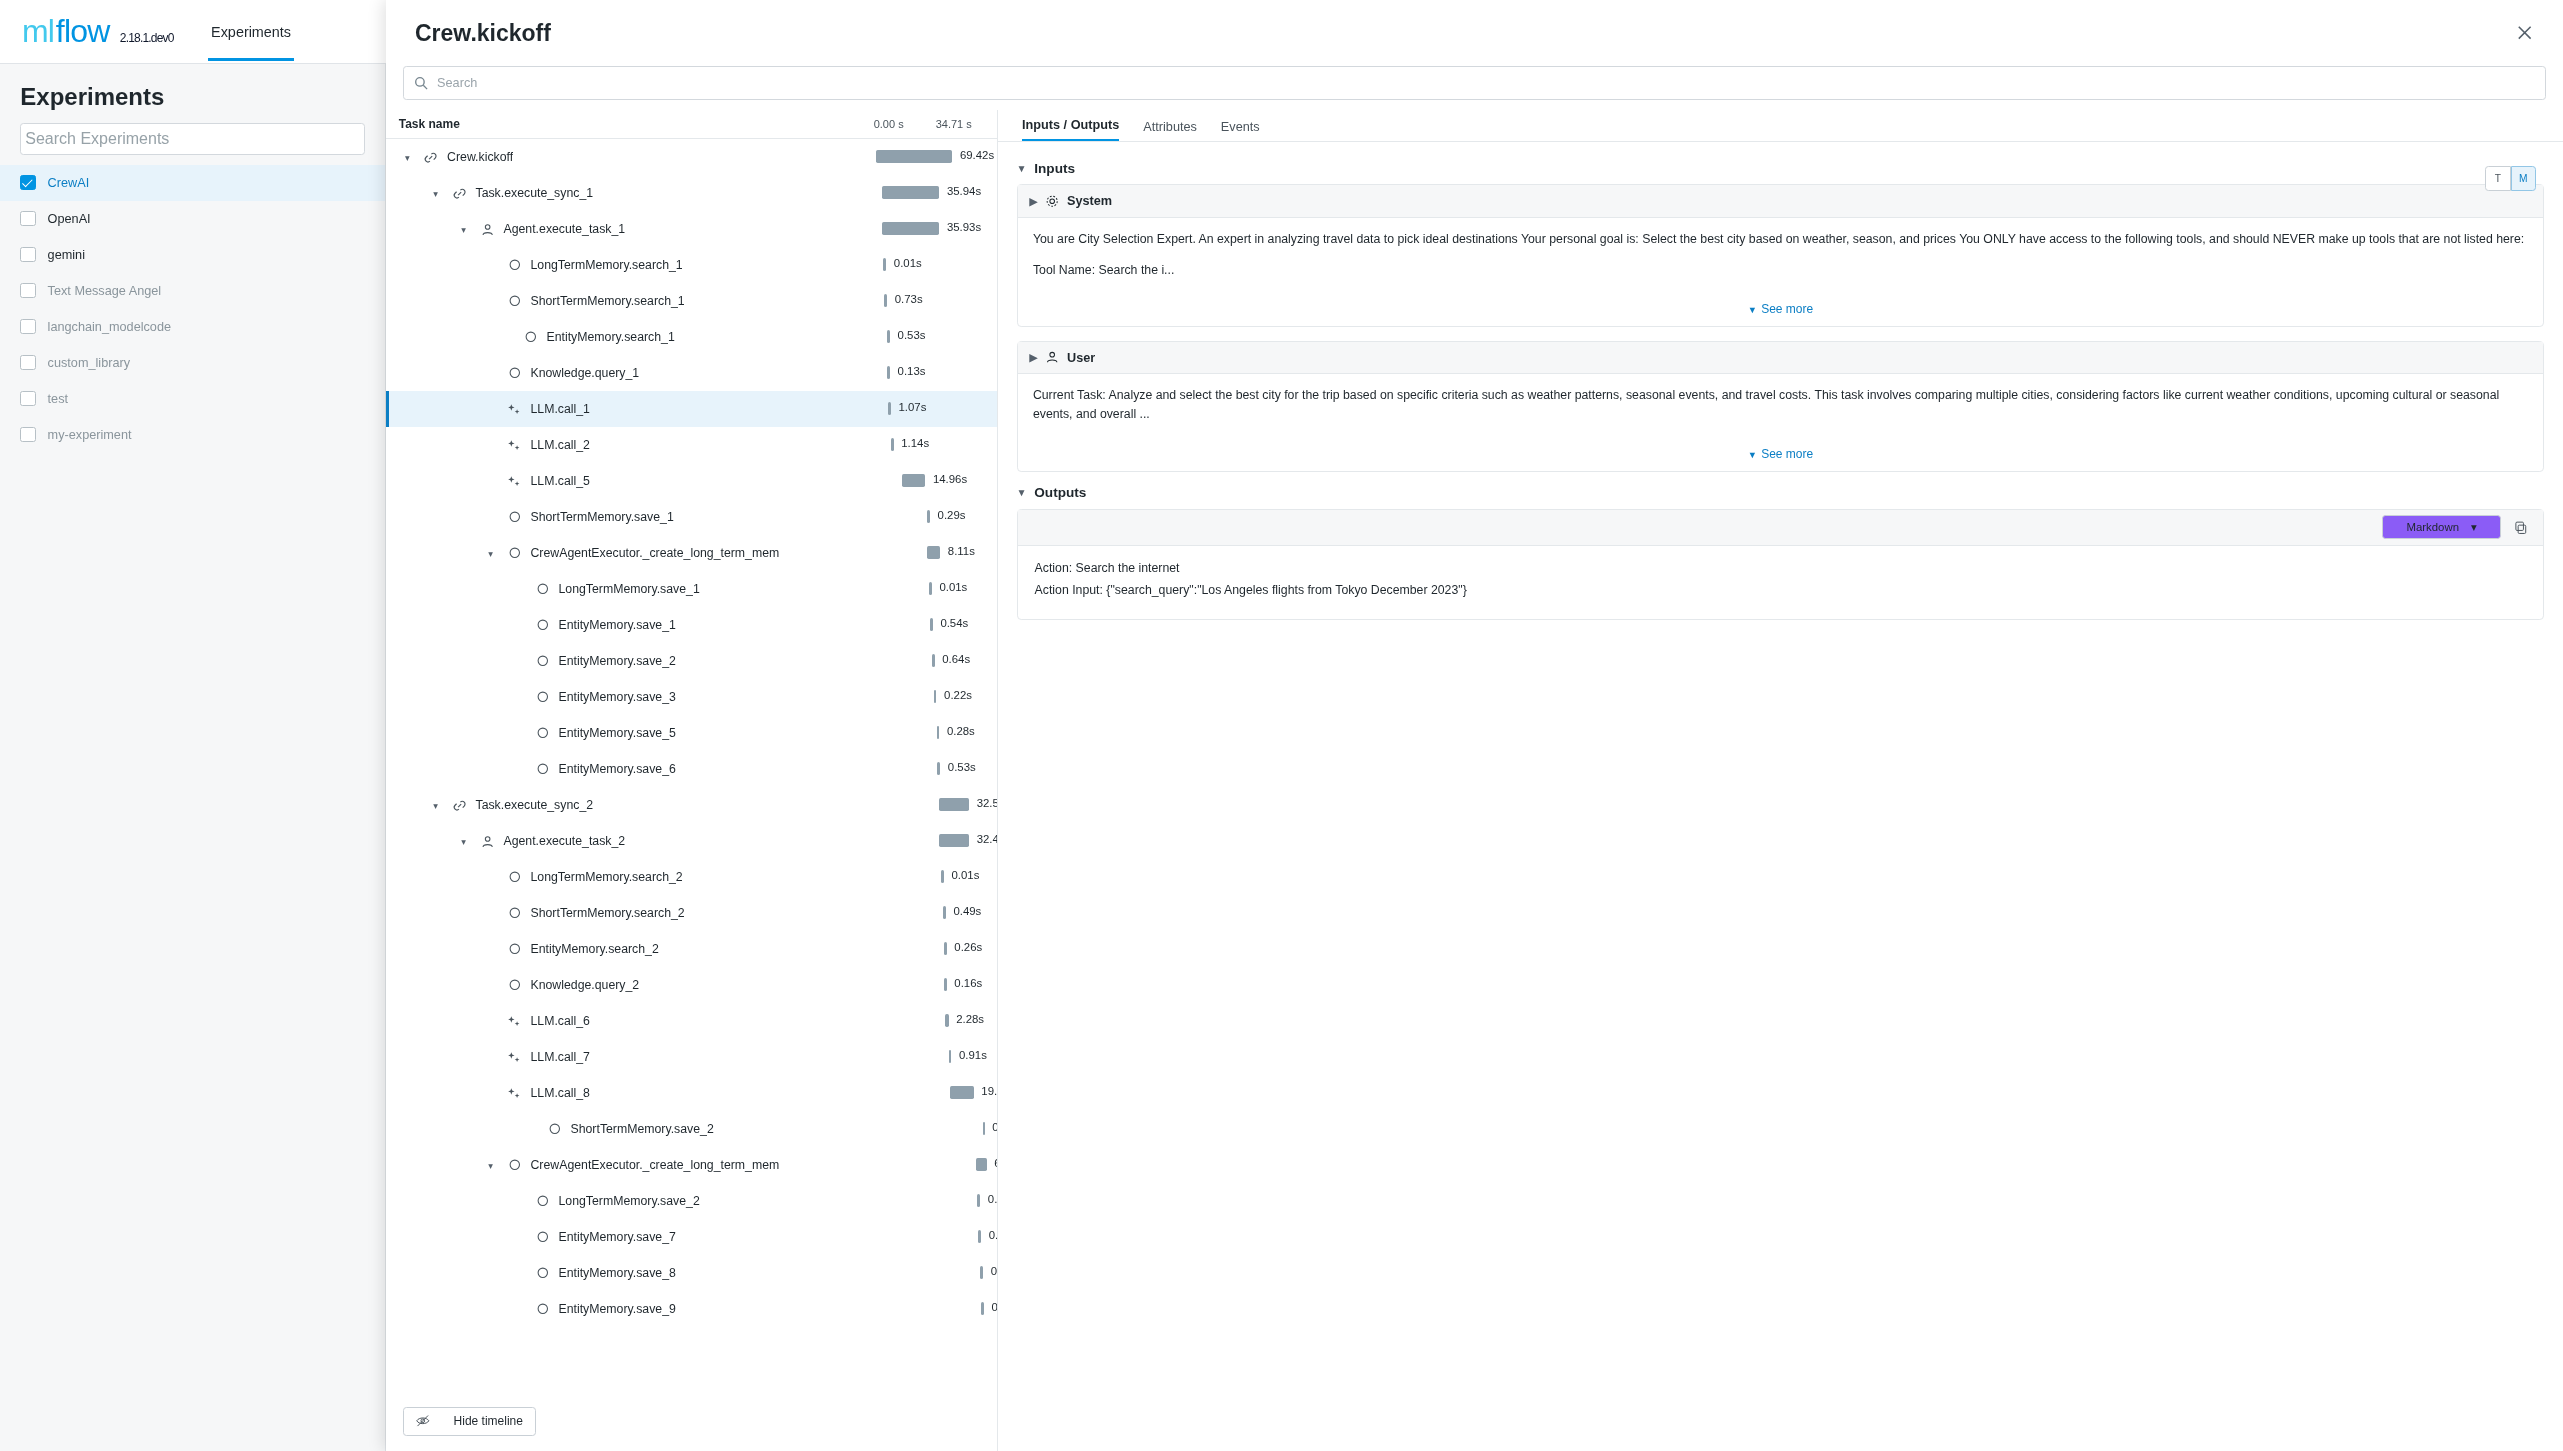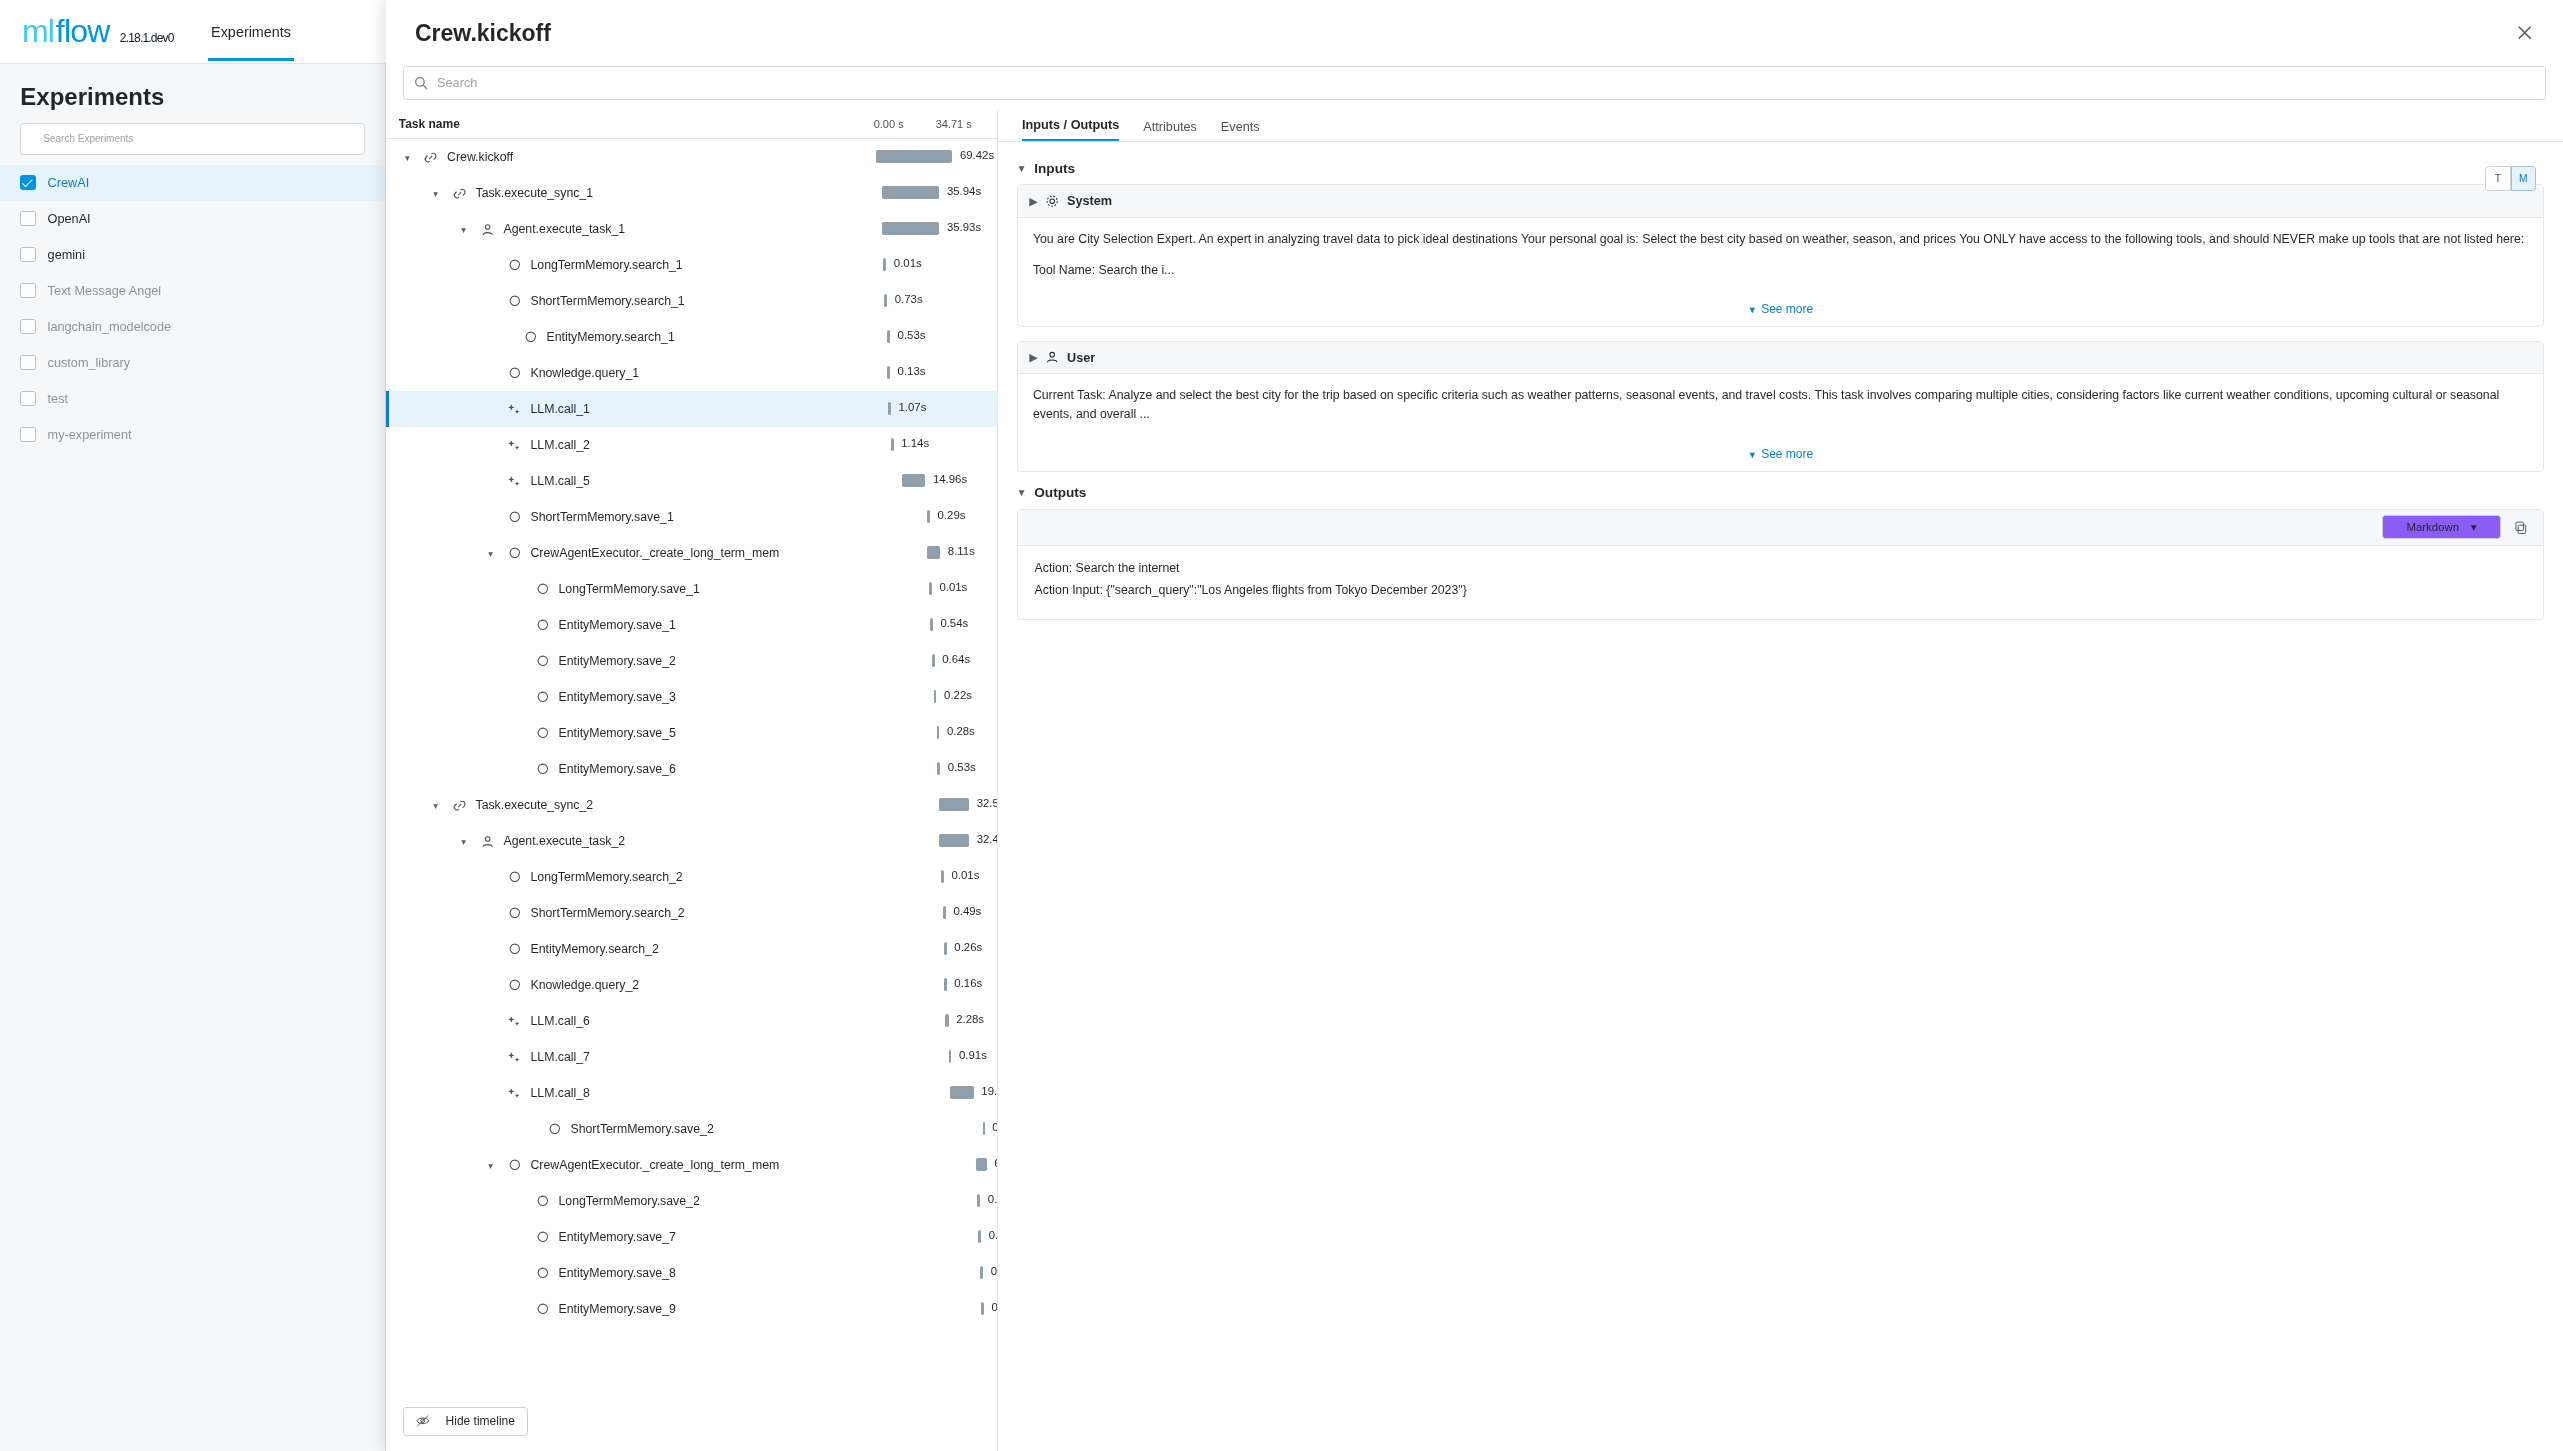--- a/index.html
+++ b/index.html
@@ -40,22 +40,22 @@
     background: #f6f7f8; border-right: 0.8px solid #e0e4e8;
     padding: 0;
   }
   .exp-title {
     font-size: 24px; font-weight: 600; color: #1f272d;
     padding: 18.6px 20.3px 12px;
   }
   .exp-search {
     margin: 0 20.3px 10.2px; height: 32px;
     background: #fff; border: 0.8px solid #d3d8dd; border-radius: 3.4px;
-    font-size: 10px; color: #97a2a8;
-    display: flex; align-items: center; padding: 0 22px;
+    font-size: 16px; color: #97a2a8;
+    display: flex; align-items: center; padding: 0 4px;
   }
   .exp-list { list-style: none; margin: 0; padding: 0; }
   .exp-item {
     display: flex; align-items: center; gap: 12px;
     padding: 6.8px 20.3px; font-size: 12.7px; color: #1f272d;
     height: 36px;
   }
   .exp-item.selected { background: #e7f3fb; }
   .exp-item .cb {
     width: 15.3px; height: 15.3px; border: 0.8px solid #b7c0c6;
@@ -146,21 +146,21 @@
     background: #8fa0ac; border-radius: 1.7px;
   }
   .dur {
     position: absolute; top: 10.2px; font-size: 11.4px; color: #1f272d;
     white-space: nowrap;
   }
   .hide-timeline {
     position: absolute; left: 17px; bottom: 15.3px;
     height: 29px; padding: 0 12px;
     border: 0.8px solid #c9d0d6; border-radius: 3.4px; background: #fff;
-    display: flex; align-items: center; gap: 16px;
+    display: flex; align-items: center; gap: 24px;
     font-size: 12px; color: #1f272d; cursor: pointer;
   }
 
   
   .detail { flex: 1; display: flex; flex-direction: column; min-width: 0; }
   .tabs {
     height: 32px; display: flex; align-items: flex-end; gap: 24px;
     padding-left: 24px; border-bottom: 0.8px solid #e4e8eb;
     font-size: 12.7px; color: #4a545c;
   }

